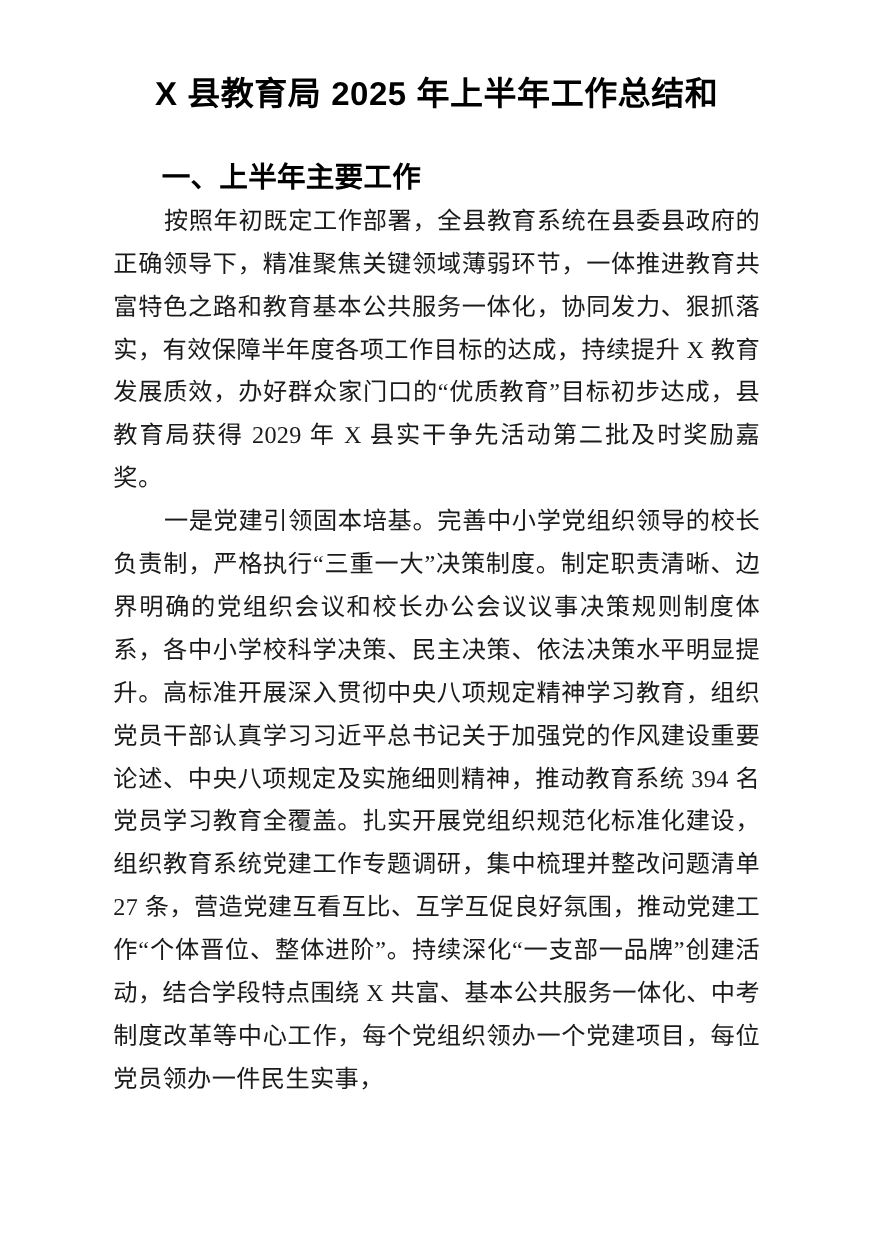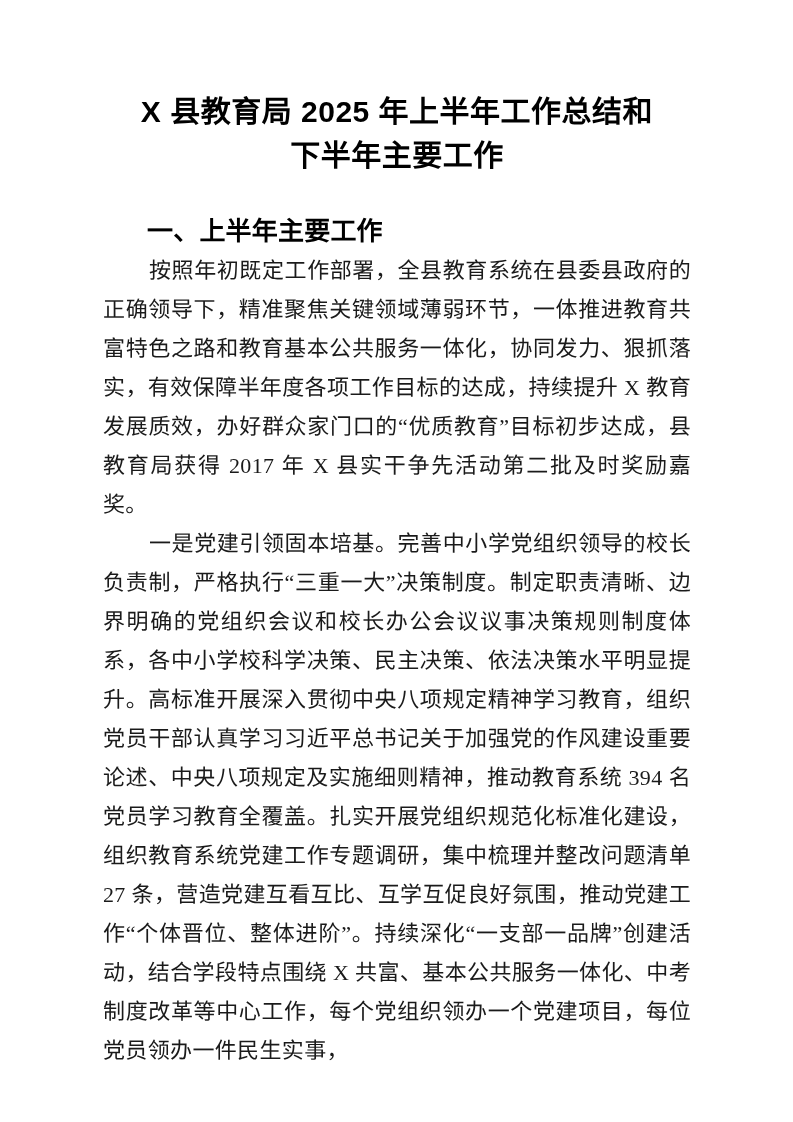--- a/index.html
+++ b/index.html
@@ -29,21 +29,21 @@
   .content {
     position: absolute;
     left: 103px;
     top: 0;
     width: 588px;
   }
 
   
   .doc-title {
     margin: 0;
-    padding-top: 90px;
+    padding-top: 64px;
     font-family: "Liberation Sans", "DejaVu Sans", sans-serif;
     font-weight: 700;
     font-size: 30px;
     line-height: 44px;
     text-align: center;
     letter-spacing: 0.5px;
     color: #000000;
     word-break: break-all;
   }
 
@@ -84,25 +84,24 @@
   }
 </style>
 </head>
 <body>
 
 <div class="page">
   <div class="content">
 
     <h1 class="doc-title">
       <span>X 县教育局 2025 年上半年工作总结和</span><br>
-      <span>下半年主要工作</span>
     </h1>
 
     <div class="title-gap"></div>
 
     <h2 class="section-heading">一、上半年主要工作</h2>
 
-    <p class="body-para">按照年初既定工作部署，全县教育系统在县委县政府的正确领导下，精准聚焦关键领域薄弱环节，一体推进教育共富特色之路和教育基本公共服务一体化，协同发力、狠抓落实，有效保障半年度各项工作目标的达成，持续提升 X 教育发展质效，办好群众家门口的“优质教育”目标初步达成，县教育局获得 2017 年 X 县实干争先活动第二批及时奖励嘉奖。</p>
+    <p class="body-para">按照年初既定工作部署，全县教育系统在县委县政府的正确领导下，精准聚焦关键领域薄弱环节，一体推进教育共富特色之路和教育基本公共服务一体化，协同发力、狠抓落实，有效保障半年度各项工作目标的达成，持续提升 X 教育发展质效，办好群众家门口的“优质教育”目标初步达成，县教育局获得 2029 年 X 县实干争先活动第二批及时奖励嘉奖。</p>
 
     <p class="body-para">一是党建引领固本培基。完善中小学党组织领导的校长负责制，严格执行“三重一大”决策制度。制定职责清晰、边界明确的党组织会议和校长办公会议议事决策规则制度体系，各中小学校科学决策、民主决策、依法决策水平明显提升。高标准开展深入贯彻中央八项规定精神学习教育，组织党员干部认真学习习近平总书记关于加强党的作风建设重要论述、中央八项规定及实施细则精神，推动教育系统 394 名党员学习教育全覆盖。扎实开展党组织规范化标准化建设，组织教育系统党建工作专题调研，集中梳理并整改问题清单 27 条，营造党建互看互比、互学互促良好氛围，推动党建工作“个体晋位、整体进阶”。持续深化“一支部一品牌”创建活动，结合学段特点围绕 X 共富、基本公共服务一体化、中考制度改革等中心工作，每个党组织领办一个党建项目，每位党员领办一件民生实事，</p>
 
   </div>
 </div>
 
 </body></html>

